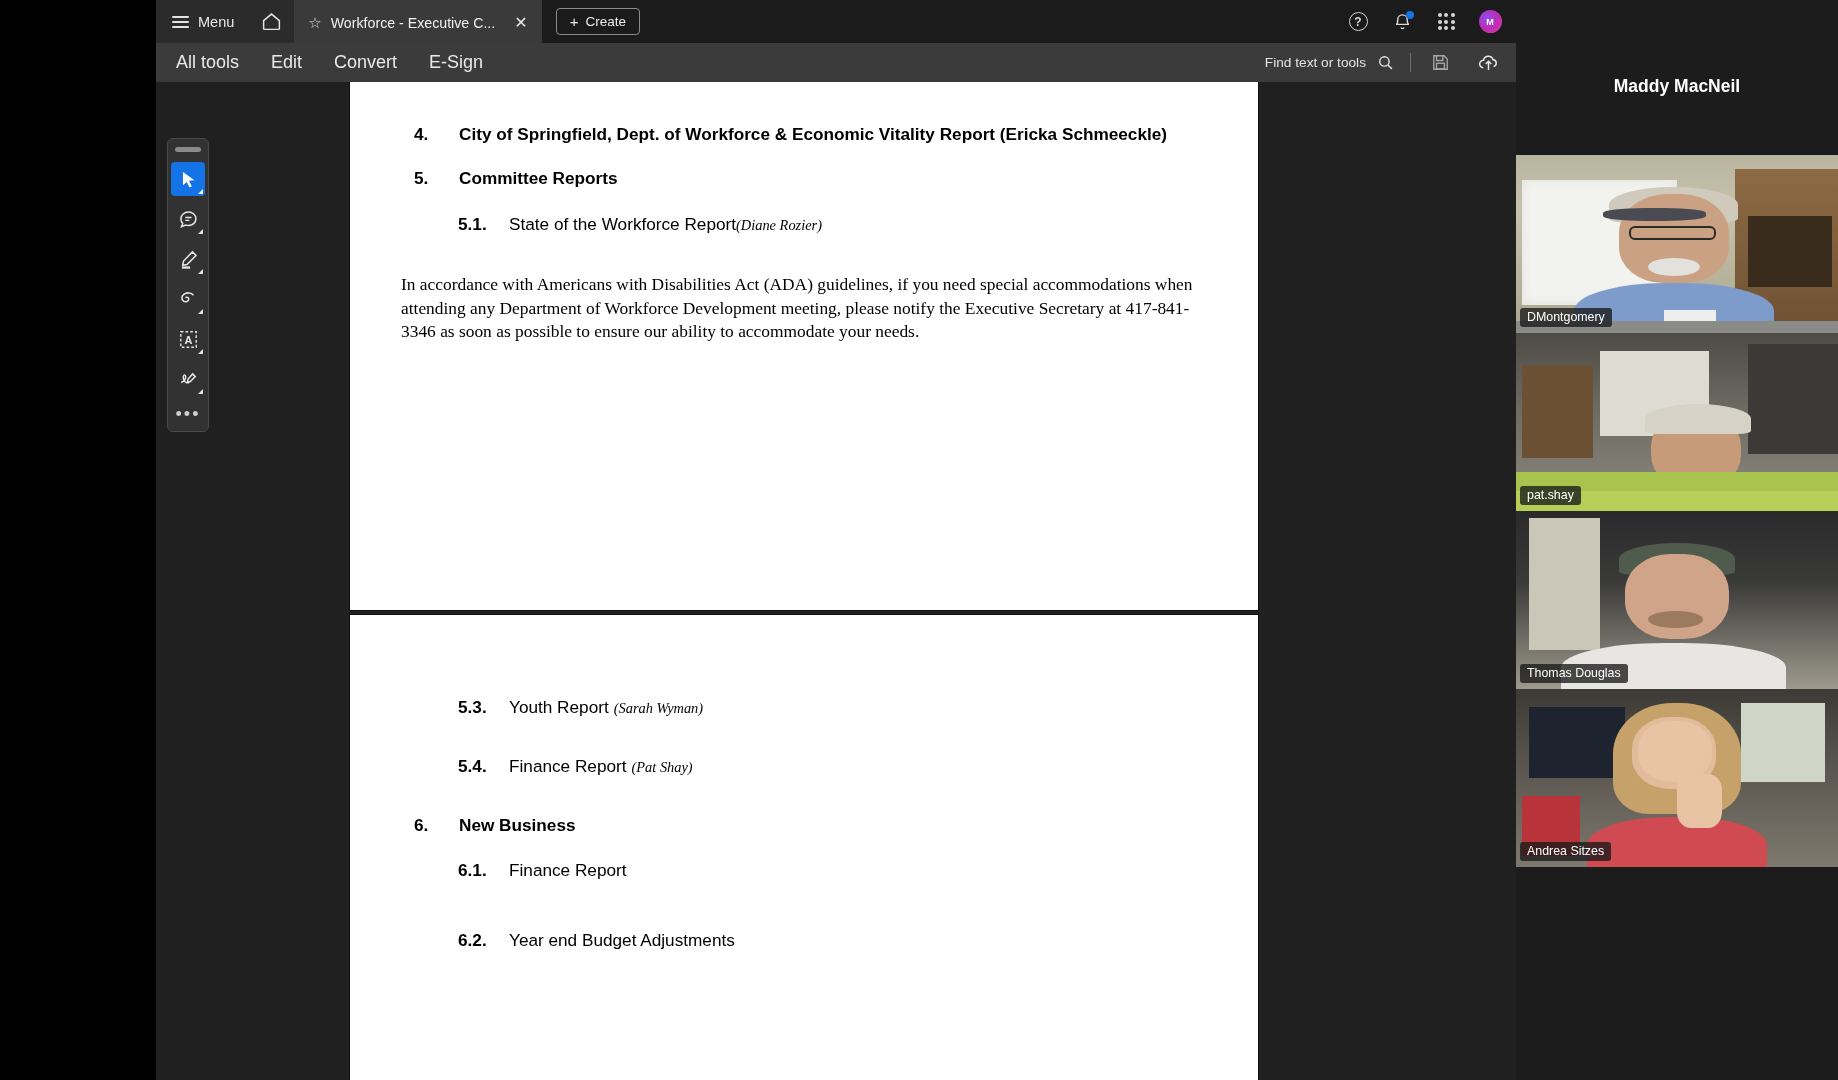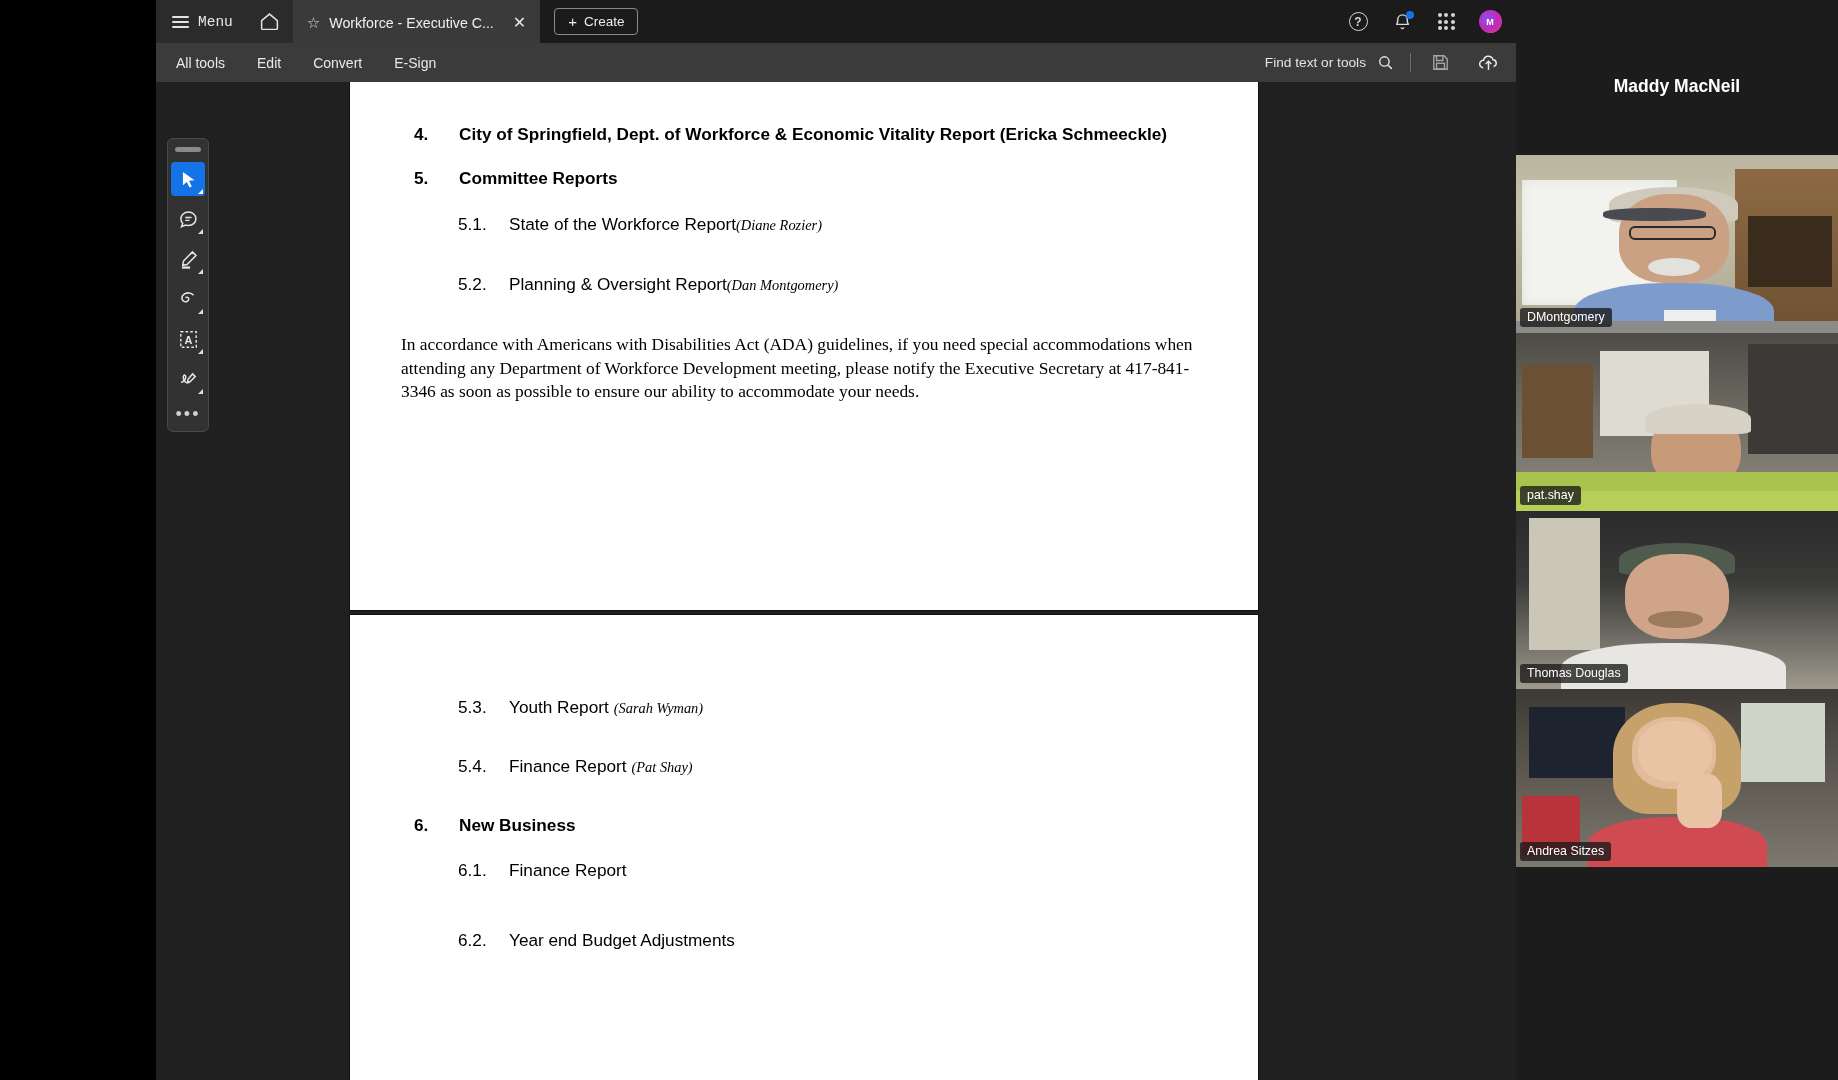--- a/index.html
+++ b/index.html
@@ -20,21 +20,20 @@
   
   .tabbar {
     position: absolute; left: 0; top: 0; width: 100%; height: 43px;
     background: #1b1b1b; display: flex; align-items: center;
   }
   .tabbar-left { display: flex; align-items: center; height: 43px; }
   .menu-btn {
     display: flex; align-items: center; gap: 9px;
     height: 43px; padding: 0 14px 0 16px; color: #e8e8e8; font-size: 14.5px;
     background: #2b2b2b;
-    font-family: Liberation Mono, monospace;
   }
   .hamburger { display: flex; flex-direction: column; gap: 3px; width: 17px; }
   .hamburger span { display: block; height: 2px; background: #e3e3e3; border-radius: 1px; }
   .home-btn {
     width: 46px; height: 43px; display: flex; align-items: center; justify-content: center;
     background: #2b2b2b;
   }
   .doc-tab {
     display: flex; align-items: center; gap: 9px;
     height: 43px; padding: 0 10px 0 14px; background: #3a3a3a; color: #f0f0f0;
@@ -67,21 +66,21 @@
     background: radial-gradient(circle at 35% 35%, #8f4bf0 0%, #c02bb0 55%, #e23fa0 100%);
     color: #fff; font-size: 9px; display: flex; align-items: center; justify-content: center;
     font-weight: bold;
   }
 
   
   .toolstrip {
     position: absolute; left: 0; top: 43px; width: 100%; height: 39px;
     background: #3b3b3b; display: flex; align-items: center;
   }
-  .tool-item { color: #e9e9e9; font-size: 14px; padding: 0 16px; height: 34px; display: flex; align-items: center; }
+  .tool-item { color: #e9e9e9; font-size: 18px; padding: 0 16px; height: 34px; display: flex; align-items: center; }
   .tool-item:first-child { padding-left: 20px; }
   .toolstrip-right {
     position: absolute; right: 15px; top: 0; height: 39px;
     display: flex; align-items: center; gap: 0;
   }
   .find-box { display: flex; align-items: center; gap: 11px; color: #e4e4e4; font-size: 13.7px; padding-right: 16px; }
   .vdivide { width: 1px; height: 19px; background: #6e6e6e; margin: 0 16px 0 0; }
   .save-icon, .cloud-icon { width: 26px; height: 26px; display: flex; align-items: center; justify-content: center; }
   .save-icon { margin-right: 22px; opacity: .72; }
 
@@ -97,21 +96,21 @@
   #page1 { top: 0; height: 528px; }
   #page2 { top: 533px; height: 470px; }
 
   .doc-inner { position: relative; padding: 0; font-family: "Liberation Sans", sans-serif; }
 
   .agenda-row { display: flex; align-items: baseline; color: #000; }
   .num { flex: 0 0 auto; }
   .lvl1 { margin-left: 64px; font-weight: bold; font-size: 17.2px; }
   .lvl1 .num { width: 45px; }
   .lvl2 { margin-left: 108px; font-size: 17.2px; }
-  .lvl2 .num { width: 51px; }
+  .lvl2 .num { width: 51px; font-weight: bold; }
   .italic-name { font-style: italic; font-size: 14.4px; font-family: "Liberation Serif", serif; }
 
   .body-para {
     font-family: "Liberation Serif", serif; font-size: 17.4px; color: #000;
     margin-left: 51px; width: 800px; line-height: 1.36;
   }
 
   
   .palette {
     position: absolute; left: 11px; top: 56px; width: 42px;
@@ -305,25 +304,20 @@
             <span>City of Springfield, Dept. of Workforce &amp; Economic Vitality Report (Ericka Schmeeckle)</span>
           </div>
           <div class="agenda-row lvl1" style="margin-top:23px">
             <span class="num">5.</span>
             <span>Committee Reports</span>
           </div>
           <div class="agenda-row lvl2" style="margin-top:25px">
             <span class="num">5.1.</span>
             <span>State of the Workforce Report</span>
             <span class="italic-name">(Diane Rozier)</span>
-          </div>
-          <div class="agenda-row lvl2" style="margin-top:39px">
-            <span class="num">5.2.</span>
-            <span>Planning &amp; Oversight Report</span>
-            <span class="italic-name">(Dan Montgomery)</span>
           </div>
 
           <div class="body-para" style="margin-top:38px">In accordance with Americans with Disabilities Act (ADA) guidelines, if you need special accommodations when attending any Department of Workforce Development meeting, please notify the Executive Secretary at 417-841-3346 as soon as possible to ensure our ability to accommodate your needs.</div>
         </div>
       </div>
 
       <div class="page" id="page2">
         <div class="doc-inner">
           <div class="agenda-row lvl2" style="margin-top:82px">
             <span class="num">5.3.</span>

